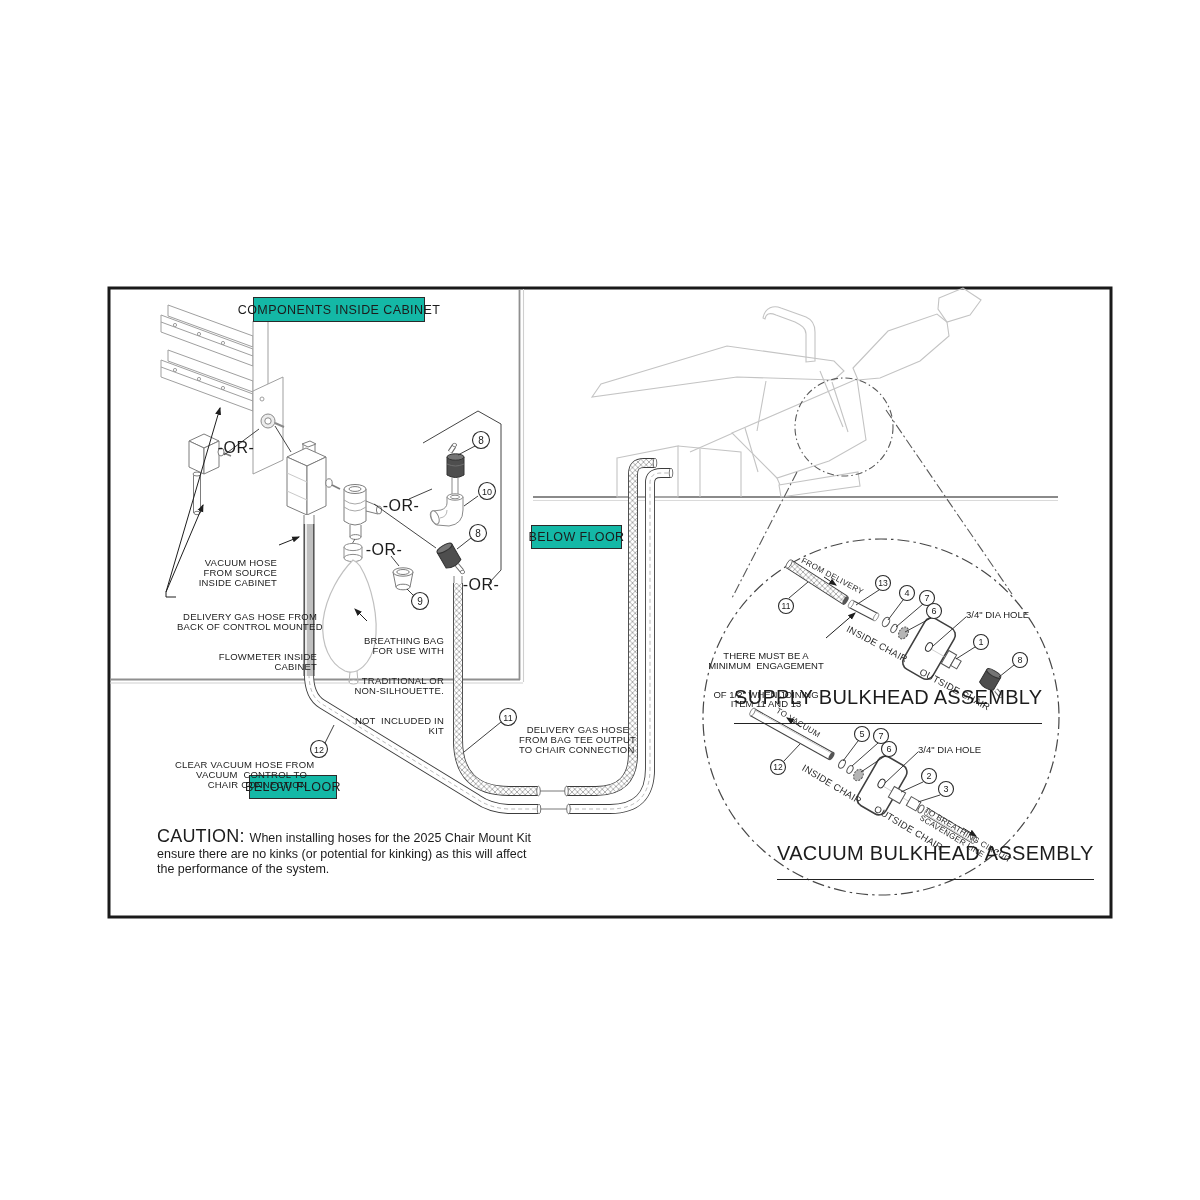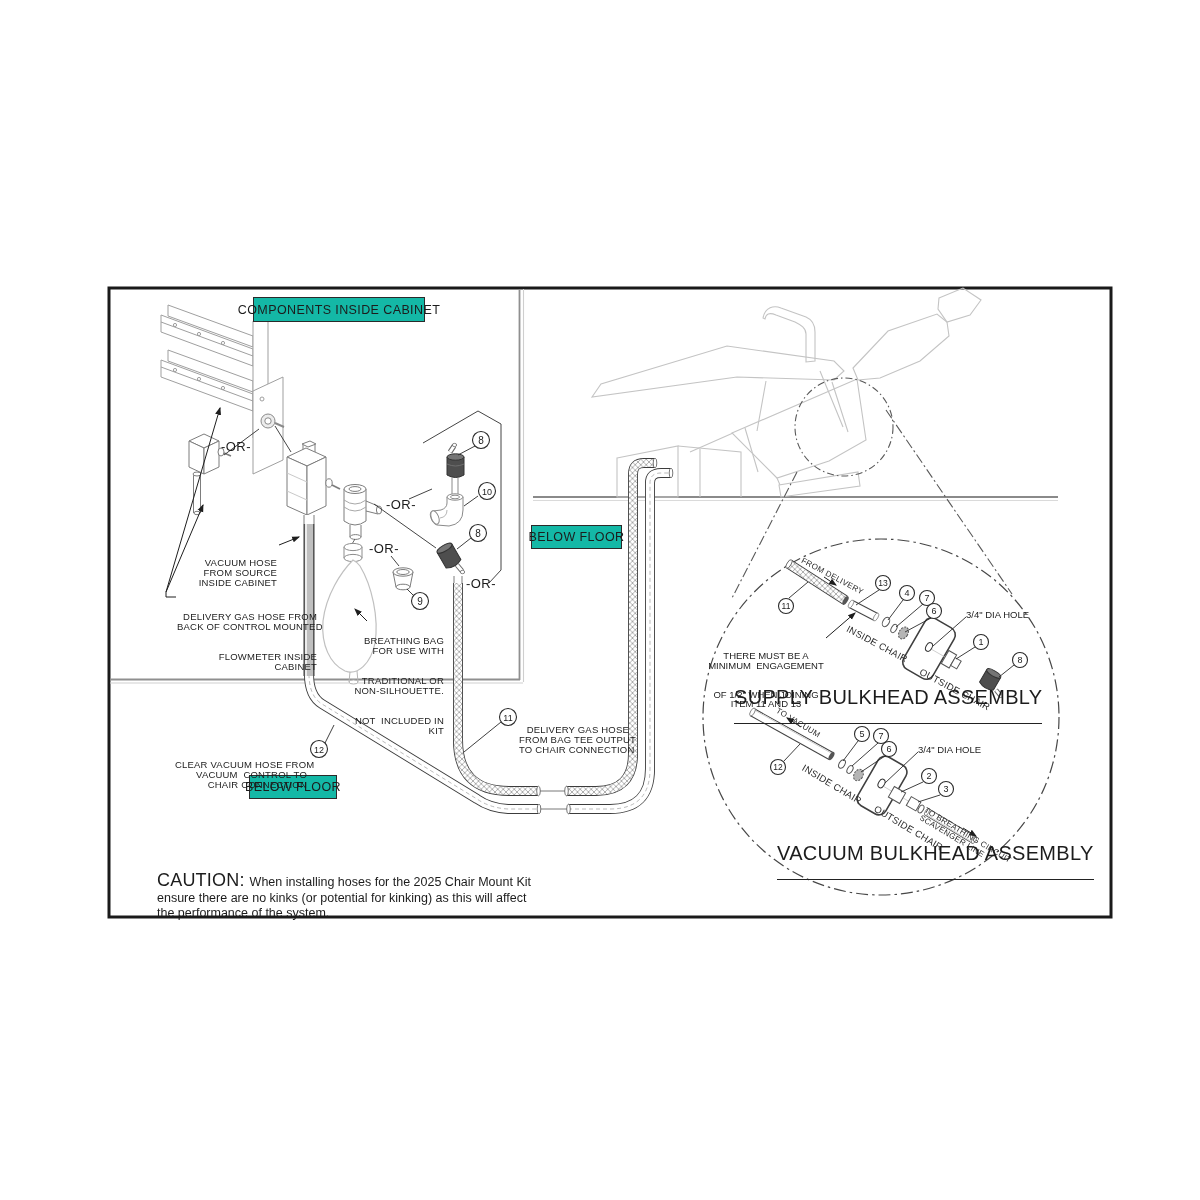--- a/index.html
+++ b/index.html
@@ -3,28 +3,28 @@
 <meta charset="utf-8">
 <style>
   html,body{margin:0;padding:0;background:#fff;}
   #stage{position:relative;width:1200px;height:1200px;background:#fff;overflow:hidden;
          font-family:"Liberation Sans", sans-serif;color:#1c1c1c;}
   #art{position:absolute;left:0;top:0;}
   .lbl{position:absolute;font-size:9.5px;line-height:10px;letter-spacing:.2px;white-space:pre;color:#1c1c1c;text-align:right;}
   .lbl.r{text-align:right;}
   .boxlbl{position:absolute;border:1.4px solid #2a2a2a;background:#14b8a6;display:flex;
           align-items:center;justify-content:center;font-size:12.5px;letter-spacing:.4px;white-space:pre;}
-  .orlbl{position:absolute;width:40px;text-align:center;font-size:13px;letter-spacing:.5px;}
+  .orlbl{position:absolute;width:40px;text-align:center;font-size:16px;letter-spacing:.5px;}
   .title{position:absolute;font-size:20px;letter-spacing:.3px;border-bottom:1.5px solid #222;
          padding-bottom:14px;white-space:pre;}
   .rot{position:absolute;font-size:8px;letter-spacing:.3px;transform-origin:left top;white-space:pre;color:#2a2a2a;}
   .rot .sub{line-height:8.5px;}
   .note{position:absolute;font-size:9.5px;line-height:9.6px;text-align:center;white-space:pre;}
   .dia{position:absolute;font-size:9.5px;white-space:pre;}
-  .caution{position:absolute;left:157px;top:826px;width:460px;margin-top:44px;}
+  .caution{position:absolute;left:157px;top:826px;width:460px;}
   .caution .row1 .pre{font-size:18px;letter-spacing:.2px;}
   .caution .row1 .b1{font-size:12.5px;margin-left:5px;}
   .caution .body{font-size:12.5px;line-height:14.5px;white-space:pre;}
 </style>
 </head>
 <body>
 
 <div id="stage">
 
 <svg id="art" width="1200" height="1200" viewBox="0 0 1200 1200">

